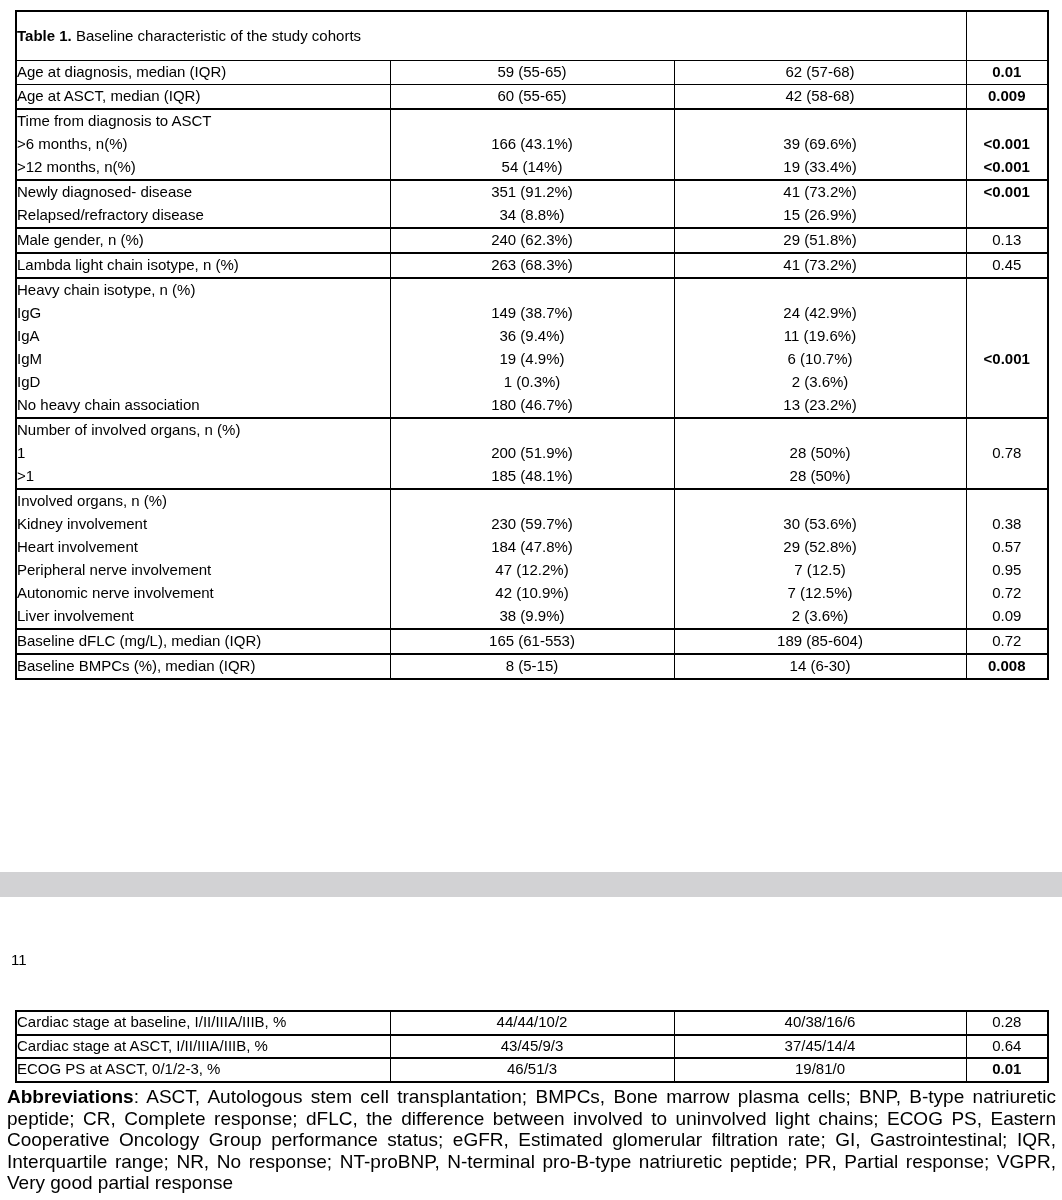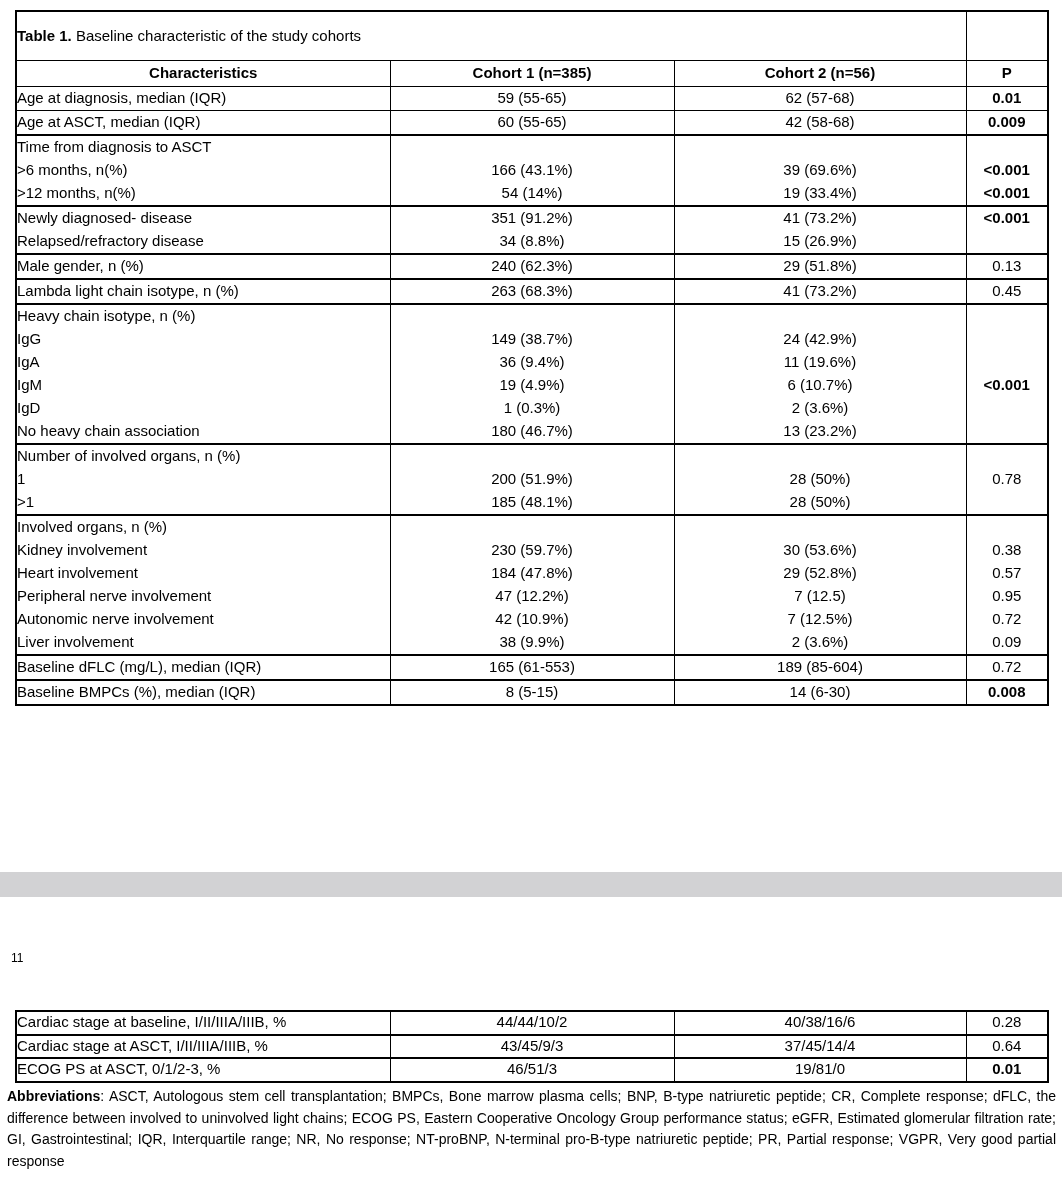--- a/index.html
+++ b/index.html
@@ -39,49 +39,43 @@
   .ind2 { padding-left:24px;margin-left:22px; }
   .indh { padding-left:9px; }
   .val { text-align:center; }
   .b { font-weight:bold; }
 
   .divider-bar {
     position:absolute; left:0; top:872px; width:1062px; height:25px;
     background:#d2d2d4;
   }
   .page-number {
-    position:absolute; left:11px; top:951px; font-size:12px;
+    position:absolute; left:11px; top:951px; font-size:15px;
   }
   .abbr {
     position:absolute; left:7px; top:1086px; width:1049px;
-    font-size:14px; line-height:21.5px; text-align:justify;
+    font-size:19px; line-height:21.5px; text-align:justify;
   }
 </style>
 </head>
 <body>
 
 <div class="page">
 
   <table class="t" id="main-table">
     <colgroup>
       <col style="width:374px">
         <col style="width:284px">
         <col style="width:292px">
         <col style="width:82px">
     </colgroup>
     <tbody>
         <tr class="title-row bb1">
       <td class="title-cell" colspan="3"><span class="b">Table 1.</span><span> Baseline characteristic of the study cohorts</span></td>
       <td></td>
-    </tr>
-    <tr class="hdr bb1">
-      <td>Characteristics</td>
-      <td>Cohort 1 (n=385)</td>
-      <td>Cohort 2 (n=56)</td>
-      <td>P</td>
     </tr>
 
     <tr class="dr bb1">
       <td class="lbl">Age at diagnosis, median (IQR)</td>
       <td class="val">59 (55-65)</td>
       <td class="val">62 (57-68)</td>
       <td class="val b">0.01</td>
     </tr>
     <tr class="dr bb2">
       <td class="lbl">Age at ASCT, median (IQR)</td>

